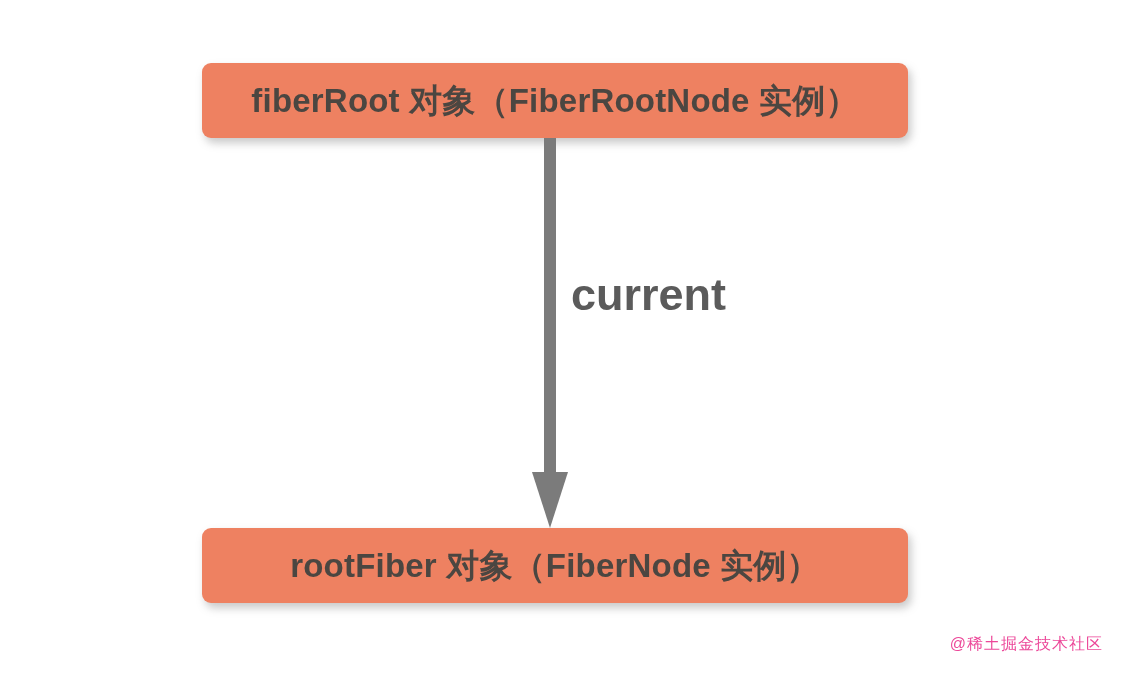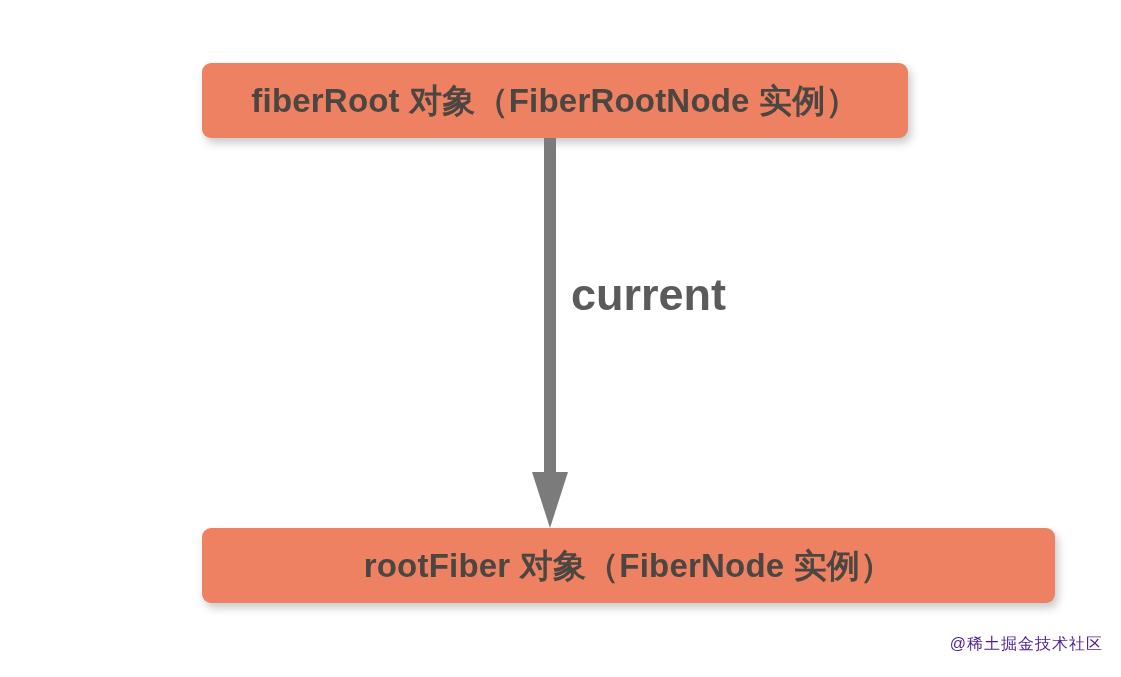--- a/index.html
+++ b/index.html
@@ -40,21 +40,21 @@
 
   #node-fiber-root {
     left: 202px;
     top: 63px;
     width: 706px;
     height: 75px;
   }
   #node-root-fiber {
     left: 202px;
     top: 528px;
-    width: 853px;
+    width: 706px;
     height: 75px;
   }
 
   
   #current-arrow {
     position: absolute;
     left: 520px;
     top: 138px;
     width: 60px;
     height: 392px;
@@ -69,21 +69,21 @@
     white-space: nowrap;
     line-height: 1;
   }
 
   
   #watermark {
     position: absolute;
     right: 18px;
     bottom: 22px;
     font-size: 16px;
-    color: #4c1d95;
+    color: #ec4899;
     letter-spacing: 1px;
     white-space: nowrap;
   }
 </style>
 </head>
 <body>
 
 <div id="diagram-canvas">
 
   <div class="node-box" id="node-fiber-root">

